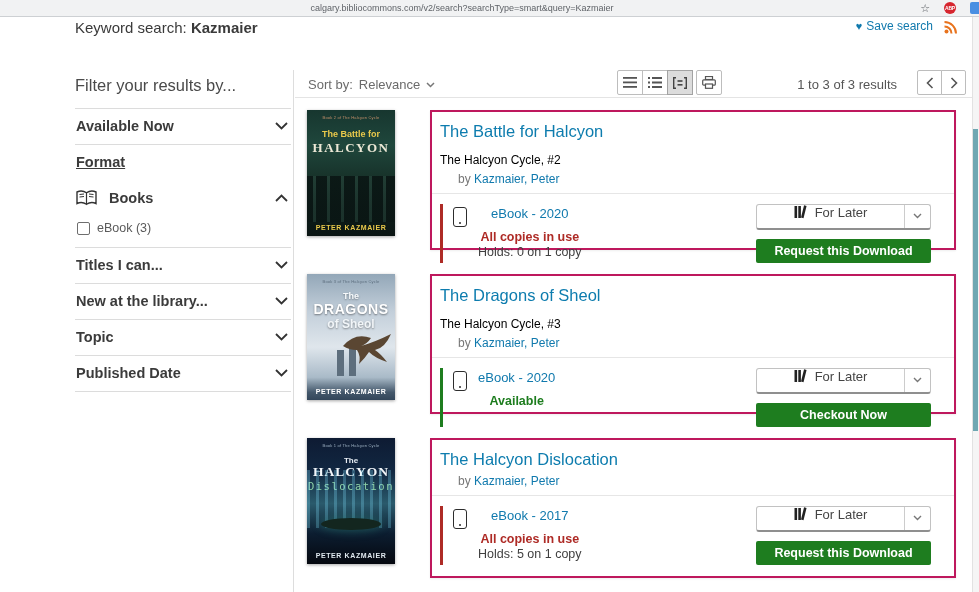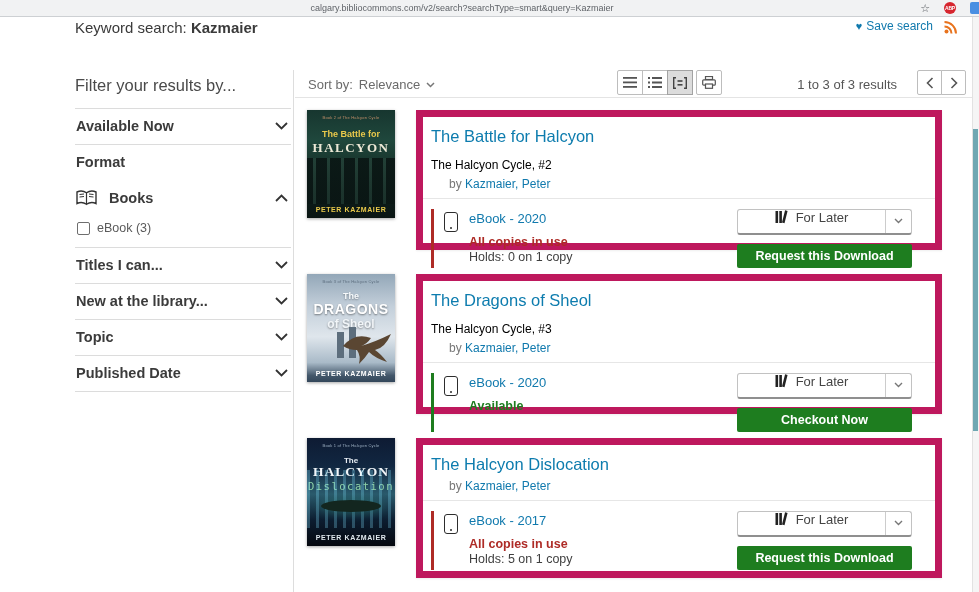--- a/index.html
+++ b/index.html
@@ -36,21 +36,21 @@
   .rss-link { position:absolute; right:22px; top:20px; cursor:pointer; }
 
   
   .sidebar { position:absolute; left:75px; top:70px; width:216px; }
   .sb-heading { font-size:16.5px; color:#4a4a4a; padding:6px 0 13px 0; }
   .f-row {
     display:flex; justify-content:space-between; align-items:center;
     padding:9px 3px 10px 1px; border-top:1px solid #dcdcdc;
     font-size:14.5px; font-weight:700; color:#3b3b3b; cursor:pointer;
   }
-  .f-row.static { cursor:default; }
+  .f-row.static { cursor:default;text-decoration:underline; }
   .sb-bottom-line { border-top:1px solid #dcdcdc; height:1px; }
   .books-row { display:flex; align-items:center; gap:12px; padding:10px 3px 8px 1px;
     font-size:14.5px; font-weight:700; color:#3b3b3b; cursor:pointer; }
   .books-row .spacer { flex:1; }
   .cb-row { display:flex; align-items:center; gap:7px; padding:7px 0 12px 2px; cursor:pointer; }
   .cb-box { width:13px; height:13px; border:1.5px solid #6e6e6e; border-radius:2px; background:#fff; }
   .cb-label { font-size:12.5px; color:#5a5a5a; font-weight:400; }
   .chev { flex:none; display:block; }
 
   .v-divider { position:absolute; left:293px; top:70px; height:522px; width:1px; background:#ddd; }
@@ -76,21 +76,21 @@
   .pg-btn:first-child { border-radius:2px 0 0 2px; margin-left:0; }
   .pg-btn:last-child { border-radius:0 2px 2px 0; }
   .toolbar-divider { position:absolute; left:295px; top:97px; width:678px; height:1px; background:#e4e4e4; }
 
   
   .results { position:absolute; left:307px; top:110px; width:656px; }
   .result { position:absolute; left:0; width:656px; }
   .r1 { top:0; } .r2 { top:164px; } .r3 { top:328px; }
 
   .cover {
-    position:absolute; left:0; top:0; width:88px; height:108px; overflow:hidden;
+    position:absolute; left:0; top:0; width:88px; height:126px; overflow:hidden;
     box-shadow:0 1px 3px rgba(0,0,0,.35); cursor:pointer; text-align:center;
   }
   .cover .tagline { font-size:4px; margin-top:5px; letter-spacing:.2px; }
   .cover .cauthor { position:absolute; bottom:5px; left:0; width:100%; font-size:7px; font-weight:700; letter-spacing:.6px; }
 
   .cover1 { background:linear-gradient(180deg,#17362f 0%,#1f473c 28%,#173129 55%,#0d1d1a 78%,#0a1513 100%); }
   .cover1 .tagline { color:#c4906a; }
   .cover1 .l1 { color:#e9c94b; font-size:9px; font-weight:700; margin-top:9px; }
   .cover1 .l2 { color:#ece8d6; font-family:"Liberation Serif", serif; font-size:13px; font-weight:700; letter-spacing:1.5px; margin-top:1px; }
   .cover1 .cauthor { color:#e9c94b; }
@@ -111,31 +111,31 @@
   .cover3::before { content:""; position:absolute; top:32px; left:0; right:0; height:58px;
     background:repeating-linear-gradient(90deg, rgba(130,225,255,.28) 0 3px, rgba(20,60,90,0) 3px 9px); }
   .cover3 .tagline { color:#9fb2c4; }
   .cover3 .l1 { color:#e8eef4; font-size:8px; font-weight:700; margin-top:8px; }
   .cover3 .l2 { color:#f2f6f9; font-family:"Liberation Serif", serif; font-size:13.5px; font-weight:700; letter-spacing:1px; margin-top:-1px; }
   .cover3 .l3 { color:#8fd3a8; font-size:10.5px; letter-spacing:1.5px; font-family:"DejaVu Sans Mono", monospace; }
   .cover3 .cauthor { color:#dfe8ee; }
   .island { position:absolute; left:14px; bottom:34px; width:60px; height:12px; border-radius:50%; background:#13261f; box-shadow:0 0 8px 2px rgba(40,120,110,.45); }
 
   .card {
-    position:absolute; left:109px; top:0; width:526px; height:140px;
-    background:#fff; border:7px solid #be185d; box-shadow:0 1px 2px rgba(0,0,0,.07);
+    position:absolute; left:123px; top:0; width:526px; height:140px;
+    background:#fff; border:2px solid #be185d; box-shadow:0 1px 2px rgba(0,0,0,.07);
   }
   .card-top { padding:10px 16px 7px 8px; }
   .b-title { font-size:16.5px; color:#0d7cae; cursor:pointer; line-height:1.15; }
   .b-series { font-size:12px; color:#000000; margin-top:12px; }
   .b-by { font-size:12px; color:#777; margin-top:5px;padding-left:18px; }
   .b-author { color:#1079ad; cursor:pointer; }
   .card-divider { height:1px; background:#e6e6e6; }
   .card-bottom { display:flex; padding:10px 23px 4px 8px; }
-  .avail { border-left:3px solid #ae2b26; padding:2px 0 4px 10px; display:flex; gap:11px; }
+  .avail { border-left:3px solid #ae2b26; padding:2px 0 4px 10px; display:flex; gap:11px;text-align:center; }
   .avail.ok { border-left-color:#1e7d1f; }
   .ebook-icon { width:14px; height:20px; border:1.5px solid #2d2d2d; border-radius:3px; position:relative; flex:none; margin-top:1px; }
   .ebook-icon .dot { position:absolute; bottom:1.5px; left:50%; margin-left:-1px; width:2px; height:2px; border-radius:50%; background:#2d2d2d; }
   .fmt-link { font-size:13px; color:#1079ad; cursor:pointer; }
   .status { font-size:12.5px; font-weight:700; margin-top:9px; }
   .status.bad { color:#ae2b26; }
   .status.ok { color:#1e7d1f; }
   .holds { font-size:12.5px; color:#3f3f3f; margin-top:1px; }
   .actions { margin-left:auto; width:175px; display:flex; flex-direction:column; }
   .shelf-btn {

